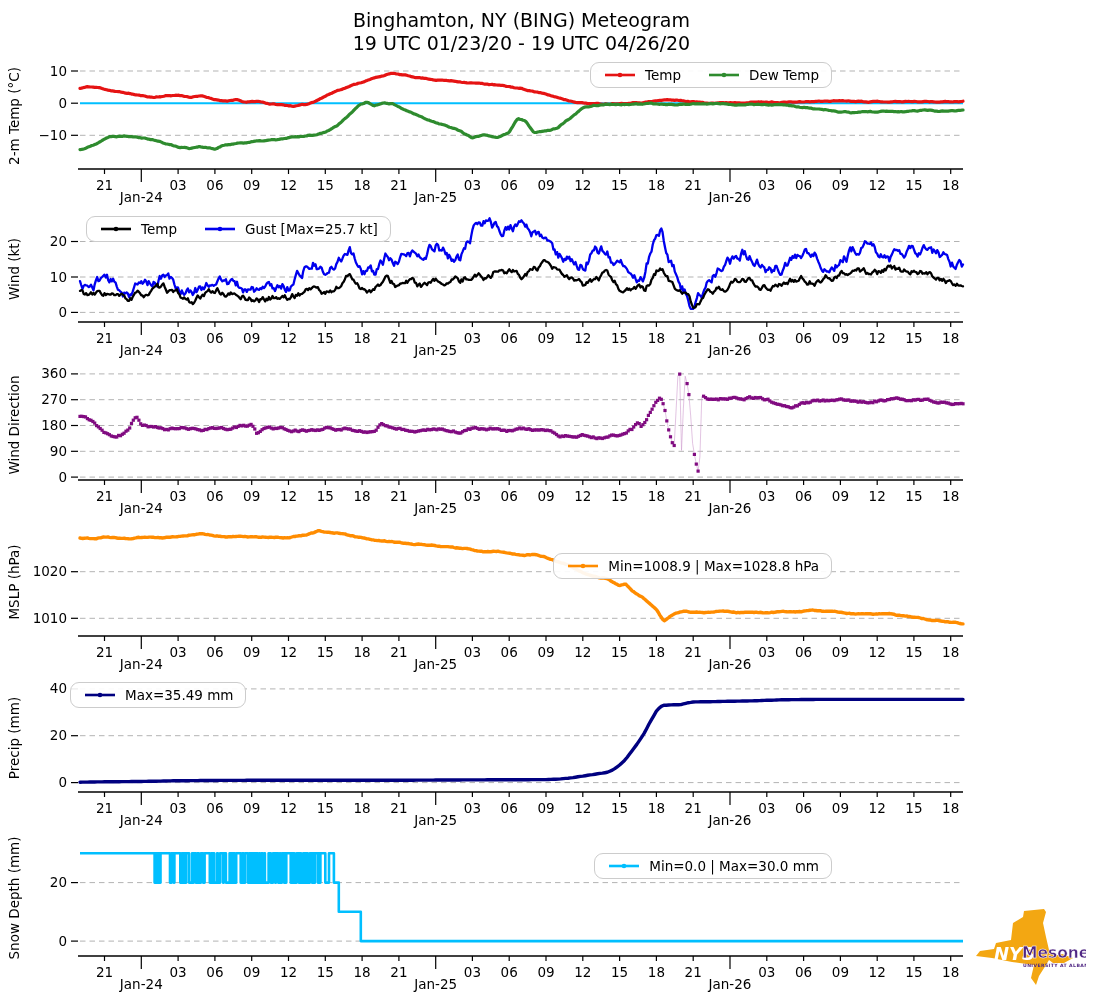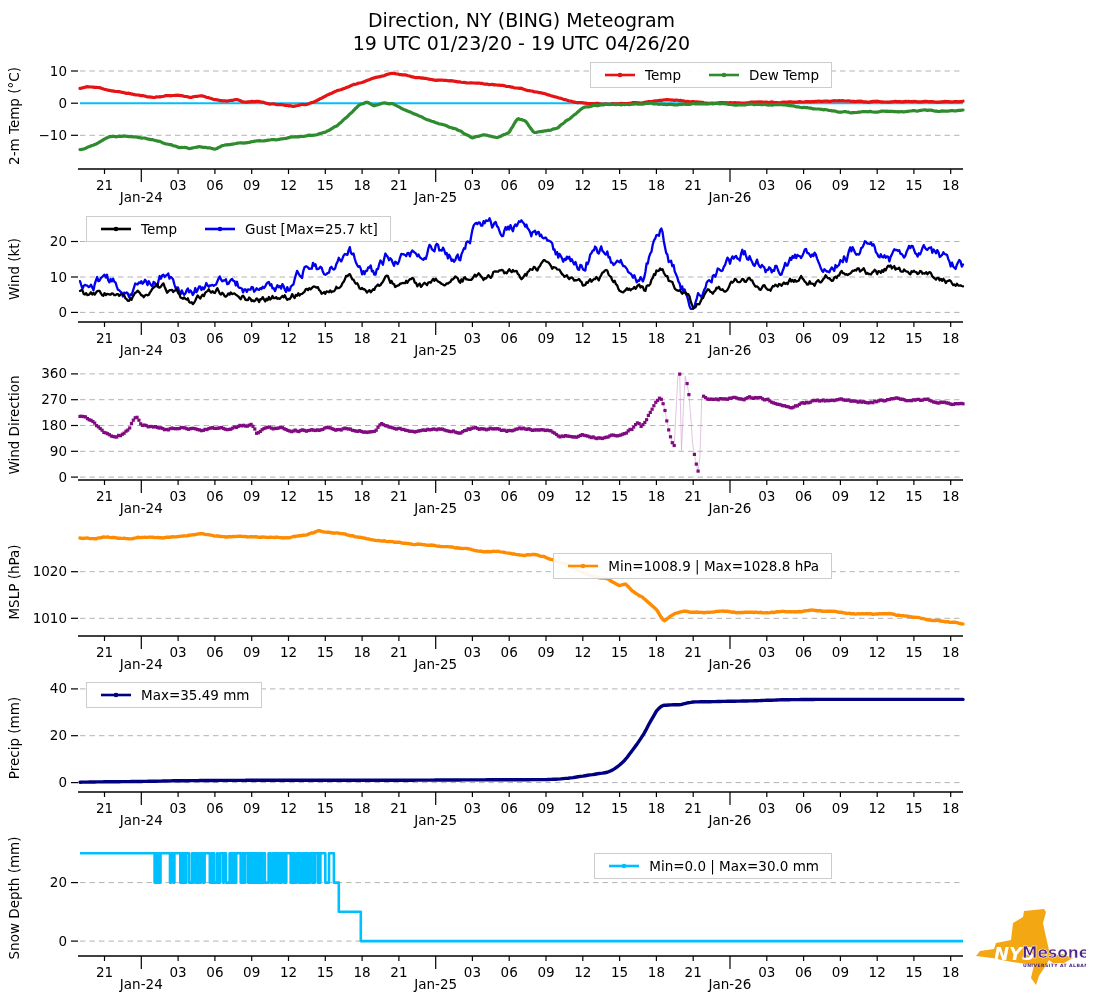--- a/index.html
+++ b/index.html
@@ -6,31 +6,31 @@
   body{
     width:1094px;height:1001px;overflow:hidden;position:relative;
     font-family:"DejaVu Sans","Liberation Sans",sans-serif;color:#111;
   }
   .title-wrap{margin-left:80px;width:883px;text-align:center;padding-top:9px;
     font-size:19px;line-height:23px;color:#000;}
   .panel{position:relative;width:1094px;}
   .panel svg{display:block;}
   .legend{
     position:absolute;display:flex;align-items:center;gap:26px;
-    background:rgba(255,255,255,0.92);border:1px solid #cccccc;border-radius:0;
+    background:rgba(255,255,255,0.92);border:1px solid #cccccc;border-radius:9px;
     padding:4px 12px;font-size:13.5px;color:#000;white-space:nowrap;
   }
   .legend .entry{display:flex;align-items:center;gap:8px;}
   .logo{position:absolute;right:8px;bottom:6px;width:118px;height:90px;}
 </style>
 </head>
 <body>
 
 <div class="title-wrap">
-  <div>Direction, NY (BING) Meteogram</div>
+  <div>Binghamton, NY (BING) Meteogram</div>
   <div>19 UTC 01/23/20 - 19 UTC 04/26/20</div>
 </div>
 
 <div id="panels">
     <div class="panel">
       <svg width="1094" height="153" viewBox="0 0 1094 153">
         <line x1="80" x2="963" y1="16.0" y2="16.0" stroke="#b3b3b3" stroke-width="1" stroke-dasharray="5.5 4"></line>
         <line x1="80" x2="963" y1="80.3" y2="80.3" stroke="#b3b3b3" stroke-width="1" stroke-dasharray="5.5 4"></line>
         <line x1="80" x2="963" y1="48.2" y2="48.2" stroke="#00bfff" stroke-width="2"></line>
         <path d="M80.0 33.4L81.5 33.1L82.9 32.7L84.4 32.4L85.9 31.9L87.4 31.7L88.8 31.8L90.3 32.0L91.8 32.0L93.2 32.2L94.7 32.4L96.2 32.3L97.7 32.5L99.1 32.7L100.6 32.9L102.1 33.5L103.5 34.0L105.0 34.4L106.5 34.7L108.0 35.1L109.4 35.3L110.9 35.8L112.4 35.9L113.8 36.1L115.3 36.5L116.8 36.5L118.3 36.6L119.7 36.7L121.2 37.1L122.7 37.3L124.2 37.7L125.6 38.2L127.1 38.3L128.6 38.2L130.0 38.6L131.5 39.1L133.0 39.2L134.5 39.6L135.9 39.8L137.4 40.0L138.9 40.1L140.3 40.6L141.8 40.6L143.3 40.7L144.8 41.0L146.2 41.5L147.7 42.0L149.2 41.9L150.6 42.1L152.1 42.2L153.6 42.5L155.1 42.3L156.5 41.9L158.0 42.0L159.5 41.7L160.9 41.8L162.4 41.5L163.9 41.2L165.4 40.7L166.8 40.6L168.3 40.6L169.8 40.6L171.2 40.8L172.7 40.5L174.2 40.5L175.7 40.2L177.1 40.3L178.6 40.2L180.1 40.6L181.5 40.5L183.0 41.0L184.5 41.5L186.0 41.5L187.4 41.7L188.9 42.1L190.4 42.4L191.8 42.3L193.3 41.8L194.8 41.5L196.3 41.3L197.7 41.3L199.2 41.0L200.7 40.9L202.1 40.9L203.6 41.3L205.1 41.7L206.6 42.4L208.0 42.5L209.5 43.0L211.0 43.4L212.4 44.0L213.9 44.6L215.4 44.7L216.9 44.9L218.3 45.1L219.8 45.6L221.3 45.7L222.8 45.9L224.2 45.9L225.7 45.9L227.2 46.2L228.6 45.8L230.1 45.5L231.6 45.3L233.1 45.3L234.5 44.8L236.0 44.5L237.5 44.7L238.9 45.1L240.4 45.8L241.9 46.5L243.4 46.9L244.8 47.0L246.3 47.3L247.8 46.9L249.2 46.9L250.7 46.6L252.2 46.4L253.7 46.6L255.1 46.6L256.6 46.3L258.1 46.3L259.5 46.5L261.0 47.0L262.5 47.1L264.0 47.6L265.4 48.1L266.9 48.3L268.4 48.7L269.8 49.2L271.3 49.0L272.8 48.9L274.3 48.9L275.7 49.5L277.2 49.6L278.7 49.5L280.1 49.7L281.6 49.7L283.1 49.8L284.6 50.3L286.0 50.4L287.5 50.5L289.0 50.9L290.4 50.7L291.9 51.1L293.4 51.4L294.9 51.1L296.3 50.8L297.8 50.5L299.3 50.1L300.7 49.7L302.2 49.3L303.7 49.6L305.2 49.6L306.6 49.4L308.1 48.9L309.6 48.4L311.1 47.7L312.5 47.4L314.0 46.9L315.5 46.2L316.9 45.5L318.4 44.8L319.9 43.8L321.4 43.2L322.8 42.5L324.3 41.7L325.8 41.1L327.2 40.0L328.7 39.5L330.2 38.8L331.7 38.3L333.1 37.4L334.6 36.8L336.1 36.1L337.5 35.3L339.0 35.1L340.5 34.8L342.0 34.4L343.4 33.6L344.9 33.2L346.4 32.5L347.8 32.1L349.3 31.5L350.8 30.7L352.3 30.1L353.7 29.4L355.2 29.3L356.7 29.0L358.1 28.3L359.6 28.0L361.1 27.7L362.6 27.2L364.0 26.9L365.5 26.1L367.0 25.5L368.4 24.9L369.9 24.4L371.4 23.8L372.9 23.2L374.3 22.9L375.8 22.3L377.3 22.1L378.7 21.9L380.2 21.7L381.7 21.1L383.2 20.9L384.6 20.5L386.1 19.8L387.6 19.2L389.1 18.9L390.5 18.4L392.0 18.4L393.5 18.4L394.9 18.5L396.4 19.0L397.9 19.0L399.4 19.6L400.8 19.6L402.3 19.9L403.8 19.9L405.2 19.9L406.7 20.3L408.2 20.7L409.7 21.0L411.1 21.6L412.6 21.9L414.1 22.3L415.5 22.7L417.0 22.5L418.5 22.6L420.0 22.7L421.4 23.1L422.9 22.9L424.4 23.4L425.8 23.4L427.3 23.7L428.8 24.2L430.3 24.3L431.7 24.5L433.2 24.9L434.7 25.1L436.1 25.4L437.6 25.1L439.1 25.1L440.6 25.2L442.0 25.0L443.5 25.3L445.0 25.3L446.4 25.4L447.9 25.7L449.4 25.8L450.9 25.7L452.3 25.9L453.8 26.1L455.3 26.3L456.7 26.6L458.2 26.9L459.7 26.8L461.2 27.2L462.6 27.5L464.1 27.4L465.6 27.7L467.0 27.9L468.5 28.0L470.0 27.9L471.5 27.9L472.9 28.0L474.4 28.0L475.9 28.2L477.4 28.1L478.8 28.0L480.3 28.3L481.8 28.3L483.2 28.8L484.7 29.1L486.2 29.2L487.7 29.2L489.1 29.6L490.6 29.5L492.1 29.4L493.5 29.8L495.0 29.7L496.5 30.0L498.0 30.1L499.4 30.2L500.9 30.3L502.4 30.3L503.8 30.6L505.3 31.1L506.8 31.4L508.3 31.5L509.7 31.6L511.2 32.2L512.7 32.2L514.1 32.7L515.6 33.0L517.1 33.0L518.6 33.3L520.0 33.2L521.5 33.3L523.0 34.0L524.4 34.5L525.9 35.0L527.4 35.6L528.9 35.5L530.3 35.9L531.8 36.0L533.3 36.4L534.7 36.9L536.2 37.0L537.7 37.2L539.2 37.6L540.6 37.7L542.1 38.1L543.6 38.4L545.0 38.8L546.5 39.3L548.0 39.9L549.5 40.1L550.9 40.8L552.4 41.1L553.9 41.6L555.3 41.8L556.8 42.2L558.3 42.8L559.8 43.1L561.2 43.6L562.7 44.1L564.2 44.7L565.6 44.7L567.1 45.2L568.6 45.8L570.1 46.0L571.5 46.3L573.0 46.7L574.5 47.1L576.0 47.5L577.4 47.7L578.9 47.5L580.4 47.7L581.8 47.6L583.3 47.9L584.8 48.1L586.3 48.2L587.7 48.6L589.2 48.7L590.7 48.7L592.1 48.6L593.6 48.6L595.1 48.6L596.6 48.4L598.0 48.4L599.5 48.7L601.0 49.0L602.4 49.2L603.9 49.3L605.4 48.9L606.9 49.1L608.3 49.3L609.8 49.4L611.3 48.9L612.7 48.6L614.2 48.8L615.7 48.8L617.2 48.9L618.6 48.9L620.1 48.5L621.6 48.3L623.0 48.5L624.5 48.6L626.0 48.7L627.5 48.5L628.9 48.3L630.4 48.4L631.9 47.9L633.3 47.5L634.8 47.7L636.3 47.7L637.8 47.8L639.2 47.9L640.7 48.1L642.2 47.9L643.6 47.6L645.1 47.2L646.6 47.1L648.1 46.7L649.5 46.6L651.0 46.5L652.5 46.3L653.9 46.0L655.4 45.8L656.9 45.8L658.4 45.5L659.8 45.4L661.3 45.3L662.8 45.2L664.3 44.8L665.7 44.8L667.2 44.6L668.7 44.8L670.1 44.8L671.6 45.1L673.1 45.1L674.6 45.4L676.0 45.2L677.5 45.2L679.0 45.5L680.4 45.3L681.9 45.6L683.4 45.8L684.9 46.2L686.3 46.6L687.8 46.4L689.3 46.8L690.7 46.9L692.2 46.7L693.7 46.6L695.2 47.0L696.6 46.8L698.1 47.0L699.6 47.1L701.0 47.3L702.5 47.4L704.0 47.8L705.5 48.1L706.9 48.1L708.4 48.3L709.9 48.4L711.3 48.2L712.8 48.1L714.3 48.3L715.8 48.2L717.2 48.1L718.7 47.8L720.2 47.5L721.6 47.7L723.1 47.7L724.6 47.9L726.1 47.7L727.5 47.8L729.0 47.9L730.5 47.7L731.9 47.8L733.4 47.9L734.9 47.7L736.4 47.8L737.8 47.8L739.3 47.8L740.8 48.0L742.2 48.1L743.7 48.2L745.2 48.1L746.7 47.9L748.1 47.9L749.6 47.4L751.1 47.2L752.6 47.1L754.0 47.2L755.5 47.1L757.0 47.2L758.4 46.9L759.9 47.1L761.4 46.9L762.9 47.2L764.3 47.3L765.8 47.0L767.3 47.2L768.7 47.5L770.2 47.2L771.7 46.9L773.2 47.2L774.6 47.5L776.1 47.6L777.6 47.6L779.0 47.8L780.5 47.6L782.0 47.3L783.5 47.2L784.9 47.2L786.4 47.4L787.9 47.1L789.3 46.8L790.8 46.8L792.3 47.1L793.8 47.2L795.2 47.2L796.7 47.2L798.2 46.9L799.6 46.6L801.1 46.9L802.6 47.0L804.1 47.0L805.5 46.7L807.0 46.6L808.5 46.6L809.9 46.8L811.4 46.7L812.9 46.6L814.4 46.6L815.8 46.3L817.3 46.3L818.8 46.0L820.2 46.3L821.7 46.4L823.2 46.3L824.7 46.0L826.1 46.1L827.6 46.2L829.1 46.4L830.5 46.4L832.0 46.0L833.5 45.7L835.0 45.8L836.4 45.8L837.9 45.8L839.4 45.7L840.9 45.8L842.3 45.6L843.8 45.9L845.3 46.0L846.7 46.2L848.2 45.8L849.7 46.1L851.2 46.4L852.6 46.3L854.1 46.4L855.6 46.7L857.0 46.4L858.5 46.2L860.0 46.4L861.5 46.2L862.9 46.6L864.4 46.8L865.9 46.9L867.3 47.1L868.8 47.3L870.3 46.9L871.8 46.6L873.2 46.4L874.7 46.4L876.2 46.4L877.6 46.2L879.1 46.5L880.6 46.8L882.1 46.8L883.5 47.0L885.0 47.0L886.5 47.0L887.9 47.1L889.4 47.2L890.9 46.8L892.4 46.8L893.8 46.5L895.3 46.4L896.8 46.6L898.2 46.6L899.7 46.5L901.2 46.8L902.7 46.8L904.1 46.6L905.6 46.4L907.1 46.5L908.5 46.4L910.0 46.5L911.5 46.7L913.0 46.6L914.4 46.3L915.9 46.5L917.4 46.8L918.8 46.9L920.3 46.8L921.8 46.9L923.3 46.6L924.7 46.3L926.2 46.4L927.7 46.5L929.2 46.8L930.6 46.6L932.1 46.6L933.6 46.8L935.0 47.0L936.5 47.2L938.0 47.0L939.5 47.1L940.9 46.9L942.4 46.9L943.9 46.6L945.3 46.4L946.8 46.7L948.3 46.7L949.8 46.8L951.2 46.9L952.7 47.0L954.2 46.6L955.6 46.7L957.1 46.6L958.6 46.8L960.1 46.6L961.5 46.5L963.0 46.2" fill="none" stroke="#e51313" stroke-width="3.2" stroke-linejoin="round" stroke-linecap="round"></path>
@@ -858,21 +858,21 @@
         <line x1="950.7" x2="950.7" y1="117" y2="122" stroke="#000" stroke-width="1.2"></line>
         <text x="950.7" y="138" text-anchor="middle" font-size="13.5" fill="#000">18</text>
         <line x1="71" x2="78" y1="13.9" y2="13.9" stroke="#000" stroke-width="1.2"></line>
         <text x="67" y="18.4" text-anchor="end" font-size="13.5" fill="#000">40</text>
         <line x1="71" x2="78" y1="60.7" y2="60.7" stroke="#000" stroke-width="1.2"></line>
         <text x="67" y="65.2" text-anchor="end" font-size="13.5" fill="#000">20</text>
         <line x1="71" x2="78" y1="107.6" y2="107.6" stroke="#000" stroke-width="1.2"></line>
         <text x="67" y="112.1" text-anchor="end" font-size="13.5" fill="#000">0</text>
         <text transform="translate(19 63) rotate(-90)" text-anchor="middle" font-size="13.5" fill="#000">Precip (mm)</text>
       </svg>
-      <div class="legend" style="top: 7px; left: 86px;">
+      <div class="legend" style="top: 7px; left: 70px;">
         <span class="entry">
           <svg width="34" height="10">
             <line x1="2" x2="32" y1="5" y2="5" stroke="#000080" stroke-width="2.6"></line>
             <circle cx="17" cy="5" r="2.3" fill="#000080"></circle>
           </svg>
           <span>Max=35.49 mm</span>
         </span>
       </div>
     </div>
     <div class="panel">

